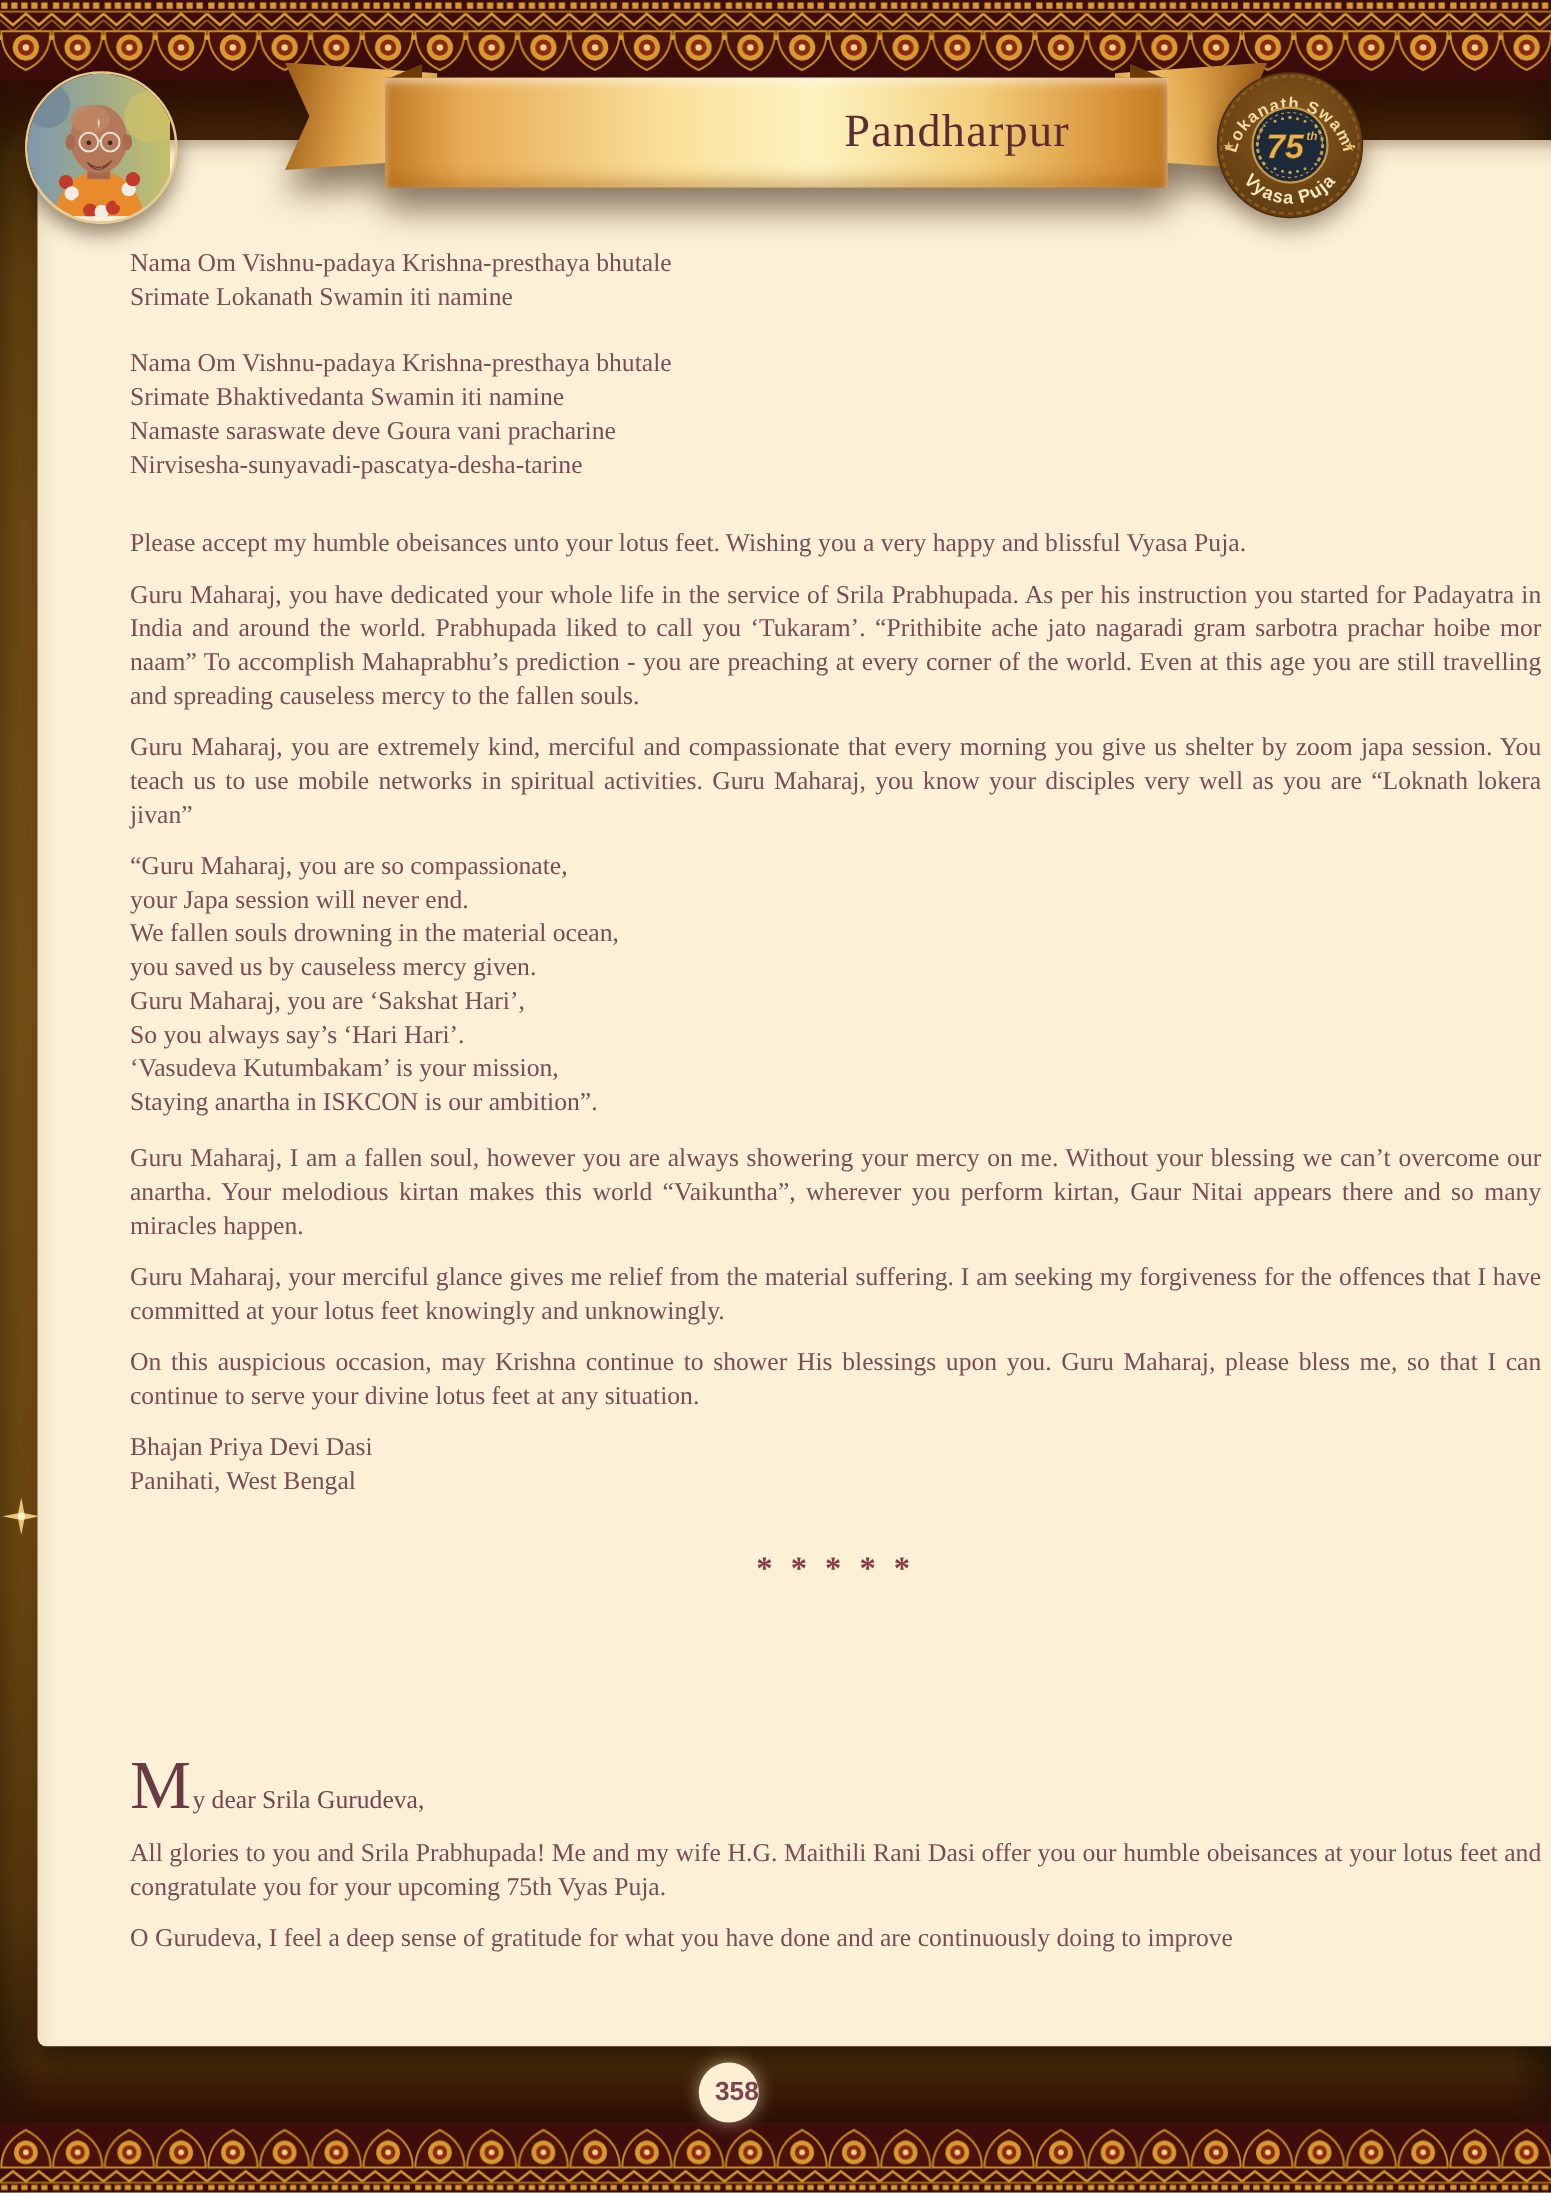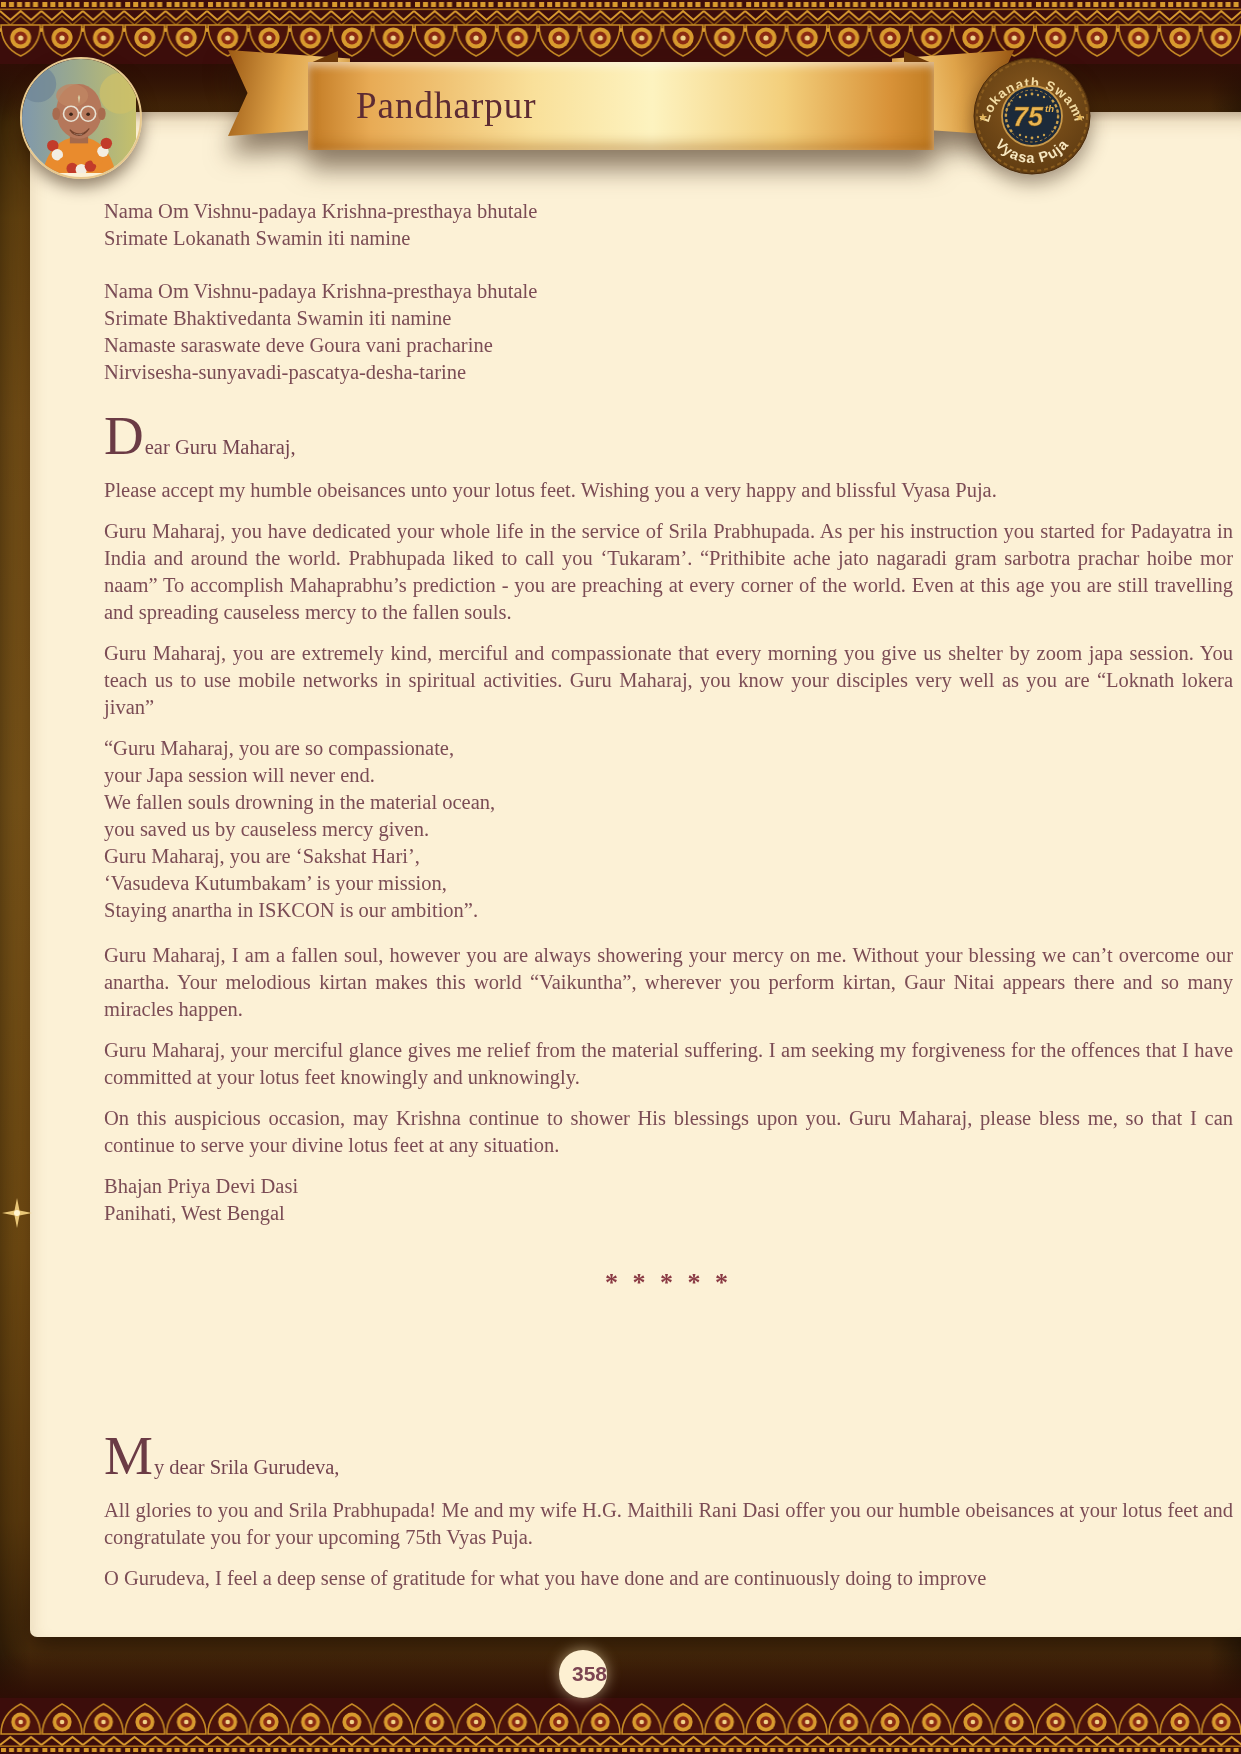--- a/index.html
+++ b/index.html
@@ -44,22 +44,22 @@
   .tail-left{left:0;background:linear-gradient(100deg,#9c5a14,#dfa349 45%,#f2c878 78%,#c07c22);
     clip-path:polygon(0 0,100% 10%,100% 90%,0 100%,16% 50%);}
   .tail-right{left:664px;background:linear-gradient(260deg,#9c5a14,#dfa349 45%,#f2c878 78%,#c07c22);
     clip-path:polygon(0 10%,100% 0,84% 50%,100% 100%,0 90%);}
   .fold{position:absolute;width:30px;height:13px;background:#6e3a0a;}
   .fold-left{left:80px;top:5px;clip-path:polygon(0 100%,100% 100%,100% 0);}
   .fold-right{left:676px;top:5px;clip-path:polygon(0 0,0 100%,100% 100%);}
   .band{position:absolute;left:80px;top:16px;width:626px;height:88px;
     background:linear-gradient(90deg,#c27a23 0%,#e8ab55 10%,#f9e09a 36%,#fdf3c0 55%,#f3cf7c 76%,#d89238 93%,#c07c22 100%);
     box-shadow:inset 0 4px 8px rgba(255,255,255,.55), inset 0 -7px 12px rgba(150,80,10,.35);}
-  .band-title{line-height:88px;text-align:left;padding-right:78px;
-    font-size:37px;color:#5c2b33;letter-spacing:1px;margin-left:48px;}
+  .band-title{line-height:88px;text-align:right;padding-right:78px;
+    font-size:37px;color:#5c2b33;letter-spacing:1px;}
 
   
   .photo{position:absolute;left:20px;top:57px;width:118px;height:118px;border-radius:50%;
     overflow:hidden;z-index:7;border:2px solid #e8c98f;box-shadow:0 8px 16px rgba(40,18,2,.5);}
   .badge{position:absolute;left:972px;top:56px;width:120px;height:120px;z-index:7;
     filter:drop-shadow(0 8px 10px rgba(40,18,2,.45));}
 
   .sparkle{position:absolute;left:0px;top:1196px;width:34px;height:34px;z-index:8;}
 
   .page-circle{position:absolute;left:559px;top:1650px;width:48px;height:48px;border-radius:50%;
@@ -129,32 +129,32 @@
         <div>Nama Om Vishnu-padaya Krishna-presthaya bhutale</div>
         <div>Srimate Lokanath Swamin iti namine</div>
       </div>
       <div class="inv-block2">
         <div>Nama Om Vishnu-padaya Krishna-presthaya bhutale</div>
         <div>Srimate Bhaktivedanta Swamin iti namine</div>
         <div>Namaste saraswate deve Goura vani pracharine</div>
         <div>Nirvisesha-sunyavadi-pascatya-desha-tarine</div>
       </div>
 
-      <div class="salutation"><span class="dropcap">D</span><span>ear Guru Maharaj,</span></div>
 
       <p class="para">Please accept my humble obeisances unto your lotus feet. Wishing you a very happy and blissful Vyasa Puja.</p>
       <p class="para">Guru Maharaj, you have dedicated your whole life in the service of Srila Prabhupada. As per his instruction you started for Padayatra in India and around the world. Prabhupada liked to call you ‘Tukaram’. “Prithibite ache jato nagaradi gram sarbotra prachar hoibe mor naam” To accomplish Mahaprabhu’s prediction - you are preaching at every corner of the world. Even at this age you are still travelling and spreading causeless mercy to the fallen souls.</p>
       <p class="para">Guru Maharaj, you are extremely kind, merciful and compassionate that every morning you give us shelter by zoom japa session. You teach us to use mobile networks in spiritual activities. Guru Maharaj, you know your disciples very well as you are “Loknath lokera jivan”</p>
 
       <div class="poem">
         <div>“Guru Maharaj, you are so compassionate,</div>
         <div>your Japa session will never end.</div>
         <div>We fallen souls drowning in the material ocean,</div>
         <div>you saved us by causeless mercy given.</div>
         <div>Guru Maharaj, you are ‘Sakshat Hari’,</div>
+        <div>So you always say’s ‘Hari Hari’.</div>
         <div>‘Vasudeva Kutumbakam’ is your mission,</div>
         <div>Staying anartha in ISKCON is our ambition”.</div>
       </div>
 
       <p class="para">Guru Maharaj, I am a fallen soul, however you are always showering your mercy on me. Without your blessing we can’t overcome our anartha. Your melodious kirtan makes this world “Vaikuntha”, wherever you perform kirtan, Gaur Nitai appears there and so many miracles happen.</p>
       <p class="para">Guru Maharaj, your merciful glance gives me relief from the material suffering. I am seeking my forgiveness for the offences that I have committed at your lotus feet knowingly and unknowingly.</p>
       <p class="para">On this auspicious occasion, may Krishna continue to shower His blessings upon you. Guru Maharaj, please bless me, so that I can continue to serve your divine lotus feet at any situation.</p>
 
       <div class="signature">
         <div>Bhajan Priya Devi Dasi</div>

